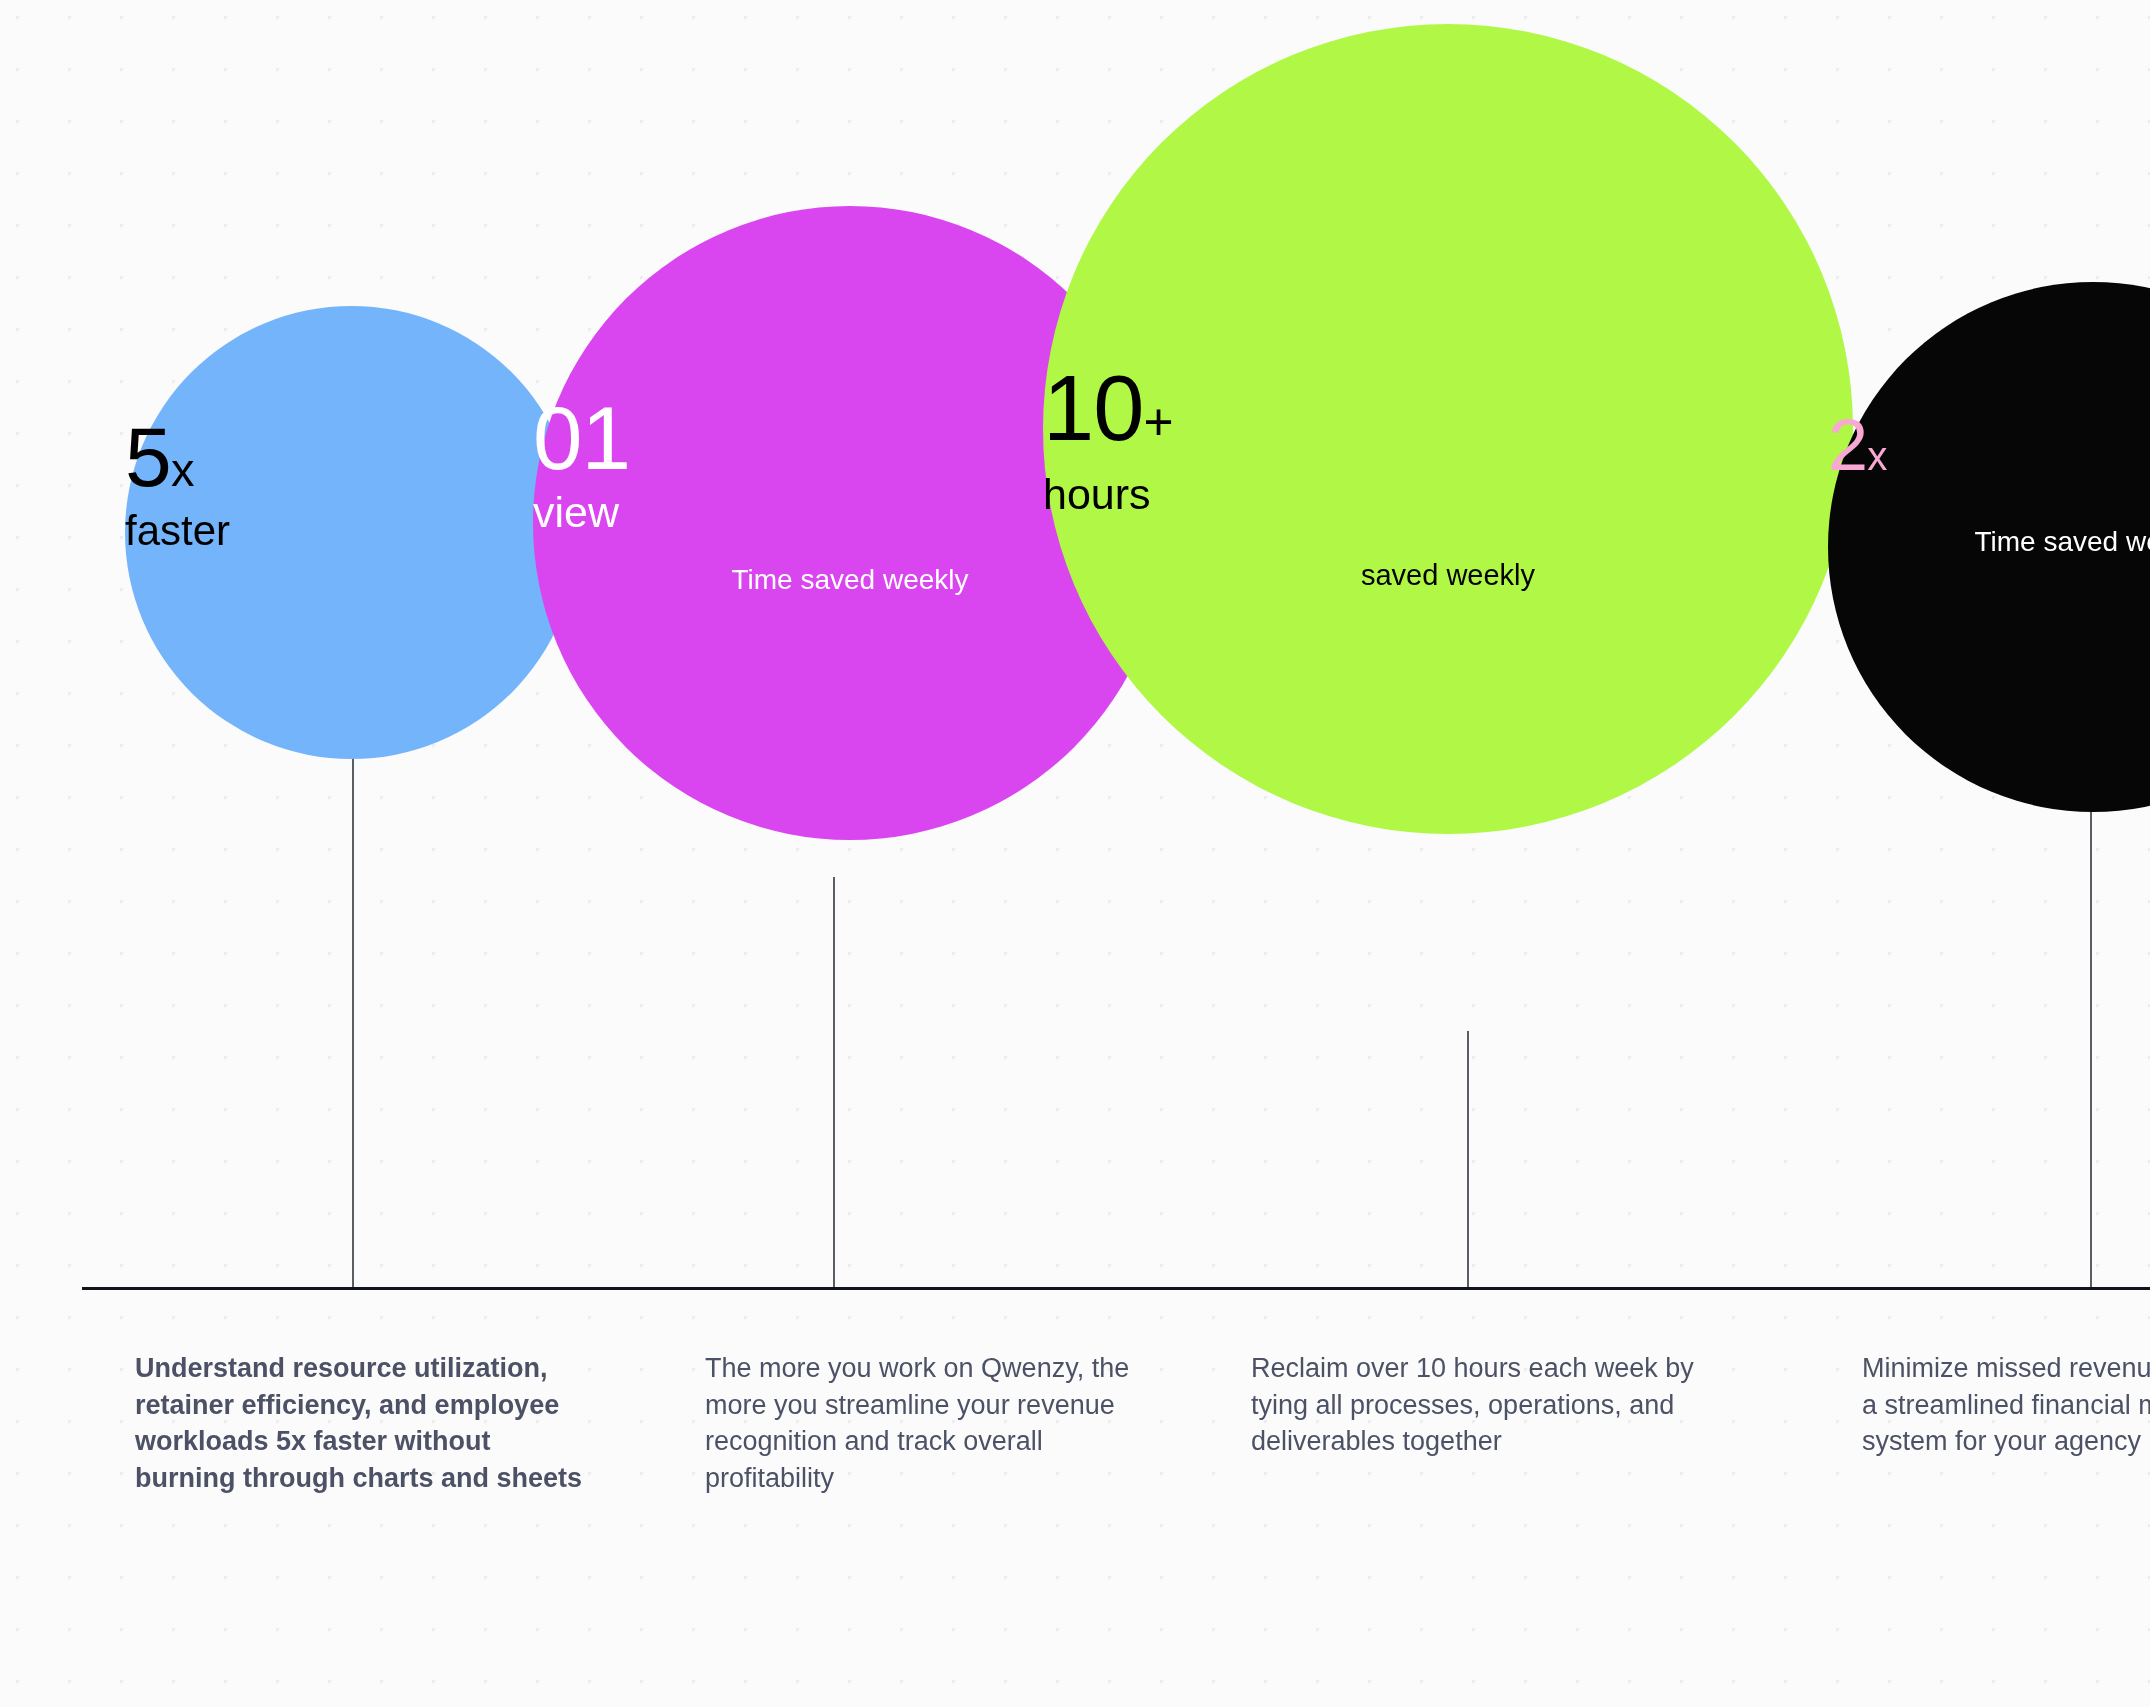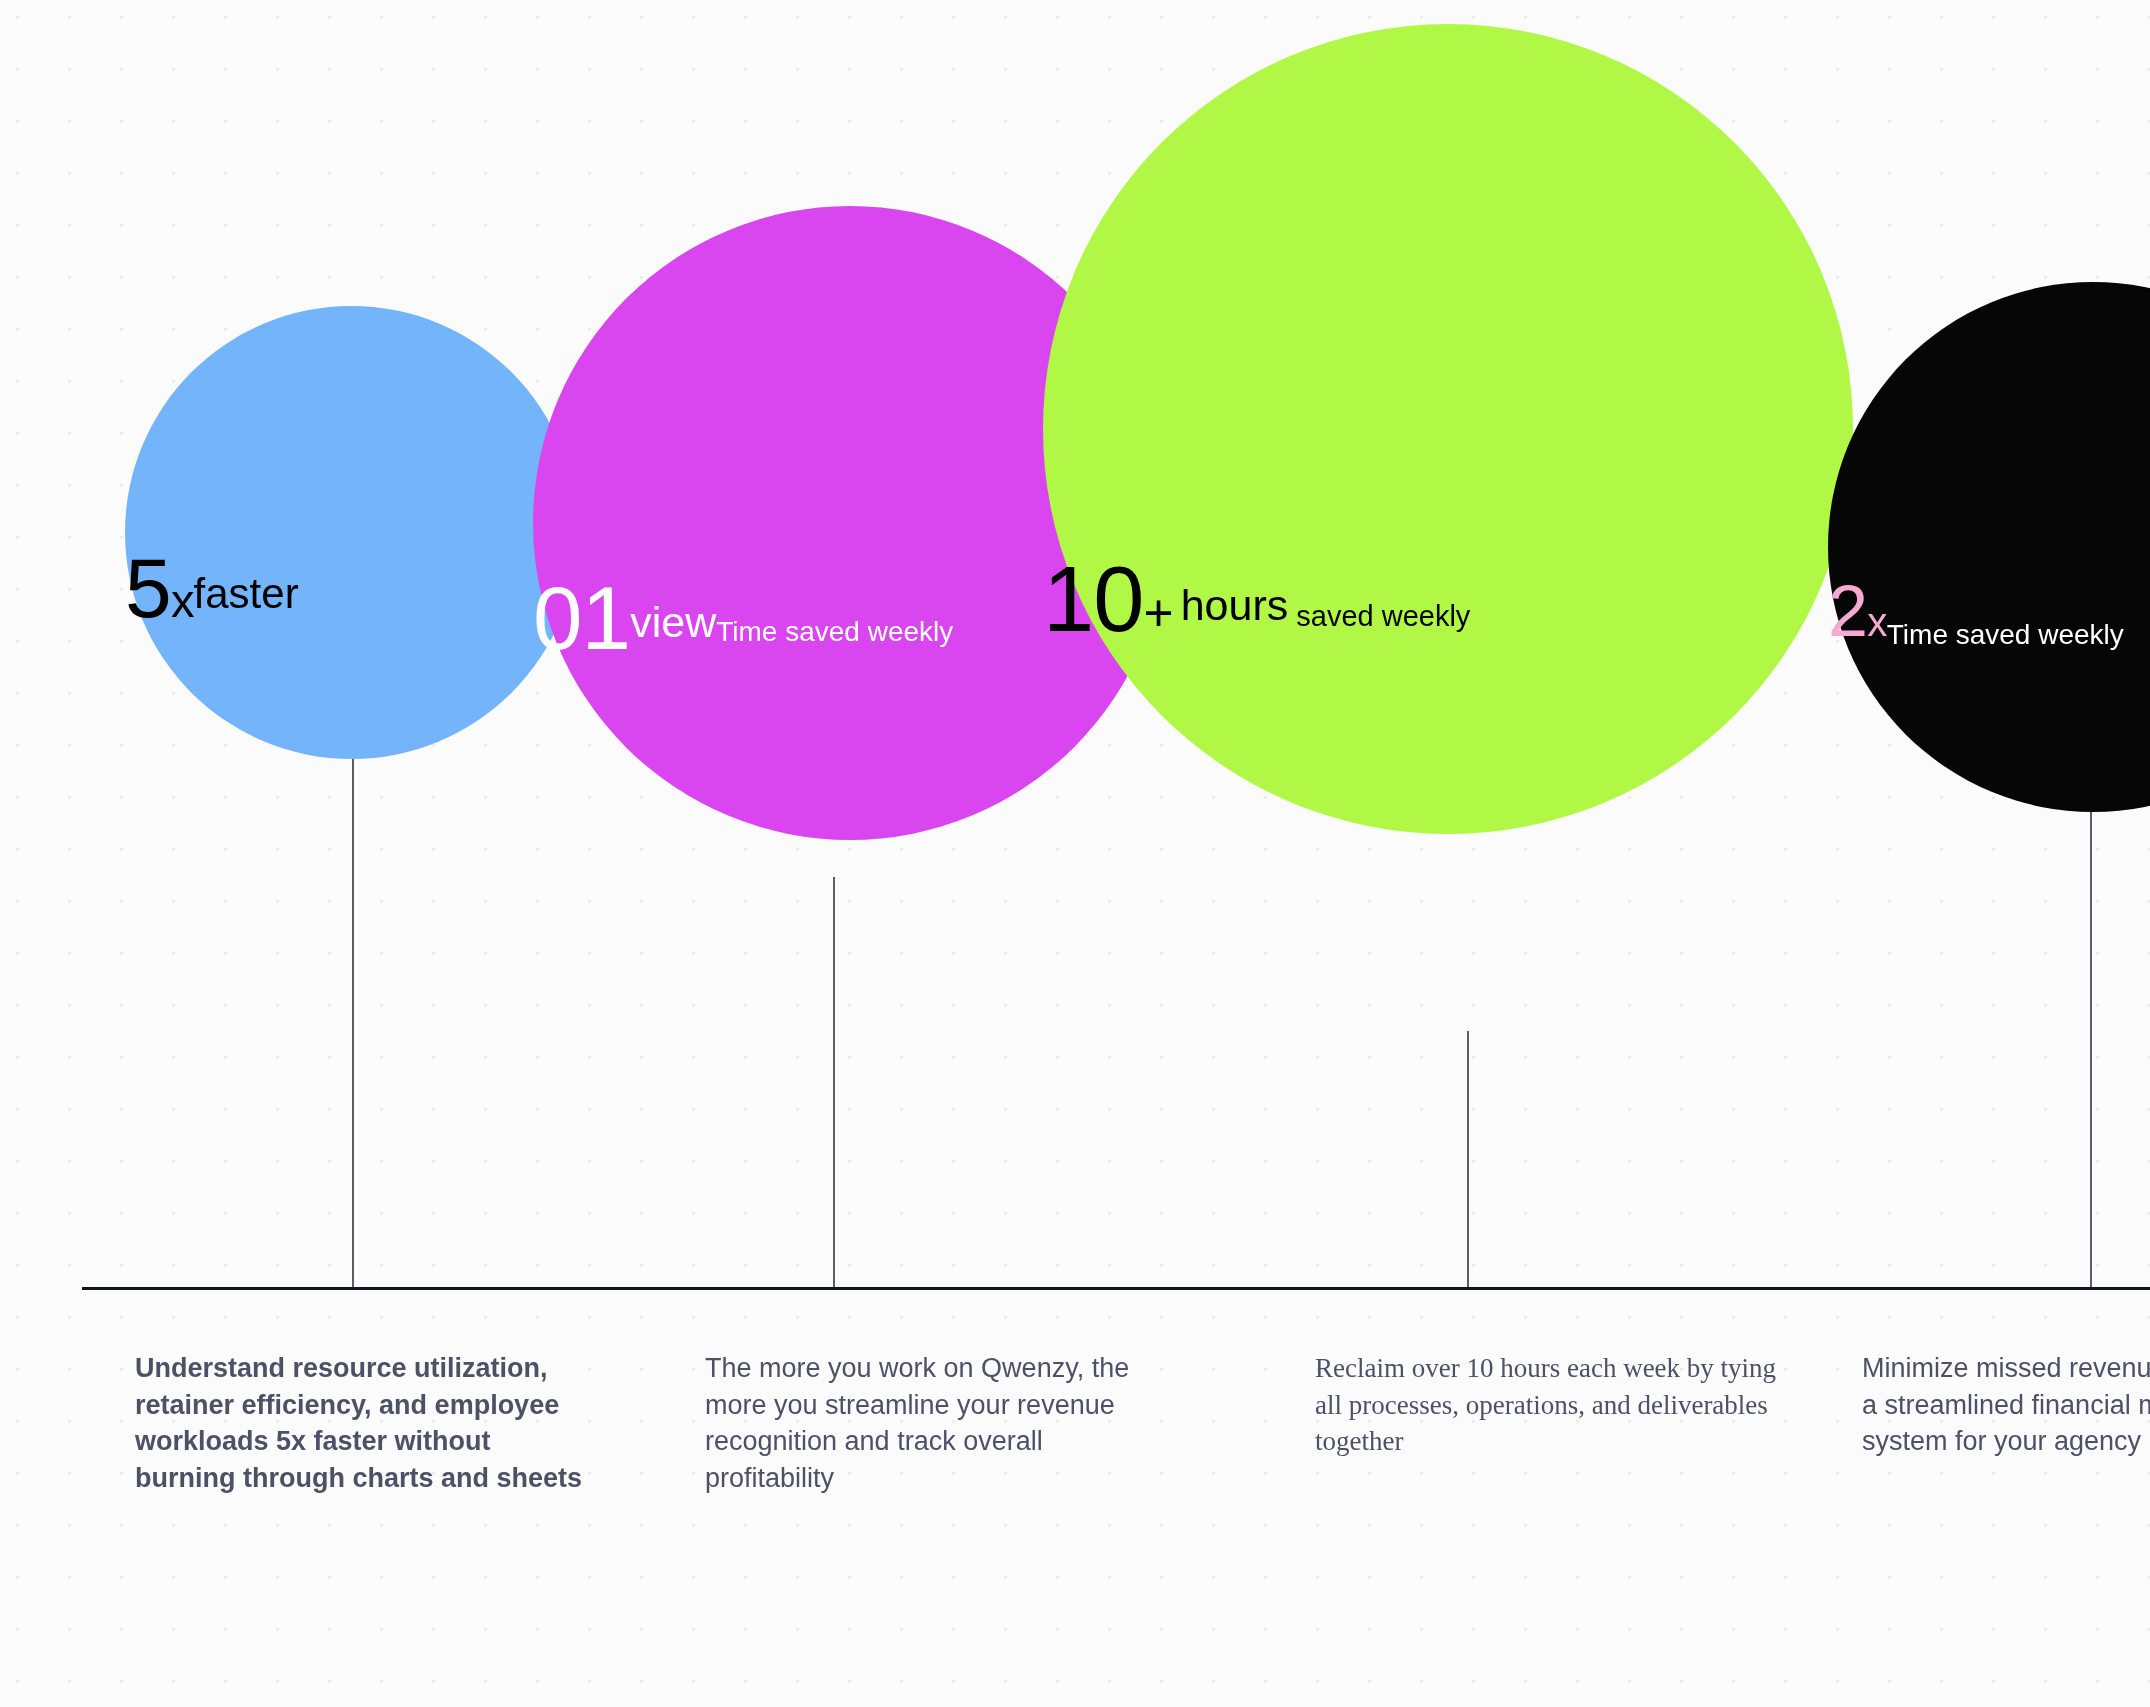--- a/index.html
+++ b/index.html
@@ -41,22 +41,21 @@
     height:2.6px;
     background:#111418;
     z-index:2;
   }
 
   
   .circle {
     position:absolute;
     border-radius:50%;
     display:flex;
-    flex-direction:row;
-    align-items:center;
+    flex-direction:column;
     justify-content:flex-start;
   }
 
   .c-blue {
     left:125px; top:306px;
     width:453px; height:453px;
     background:#74b4fb;
     z-index:3;
     padding-top:112px;
   }
@@ -121,21 +120,21 @@
   .caption {
     position:absolute;
     top:1350px;
     font-size:27px;
     line-height:1.36;
     color:#4c5166;
     z-index:3;
   }
   .cap-1 { left:135px;  width:460px;font-weight:bold; }
   .cap-2 { left:705px; width:430px; }
-  .cap-3 { left:1315px; width:473px;font-family:Liberation Serif, serif; }
+  .cap-3 { left:1251px; width:473px; }
   .cap-4 { left:1862px; width:495px; }
 </style>
 </head>
 <body>
 
 <div class="stem stem-1"></div>
 <div class="stem stem-2"></div>
 <div class="stem stem-3"></div>
 <div class="stem stem-4"></div>
 

